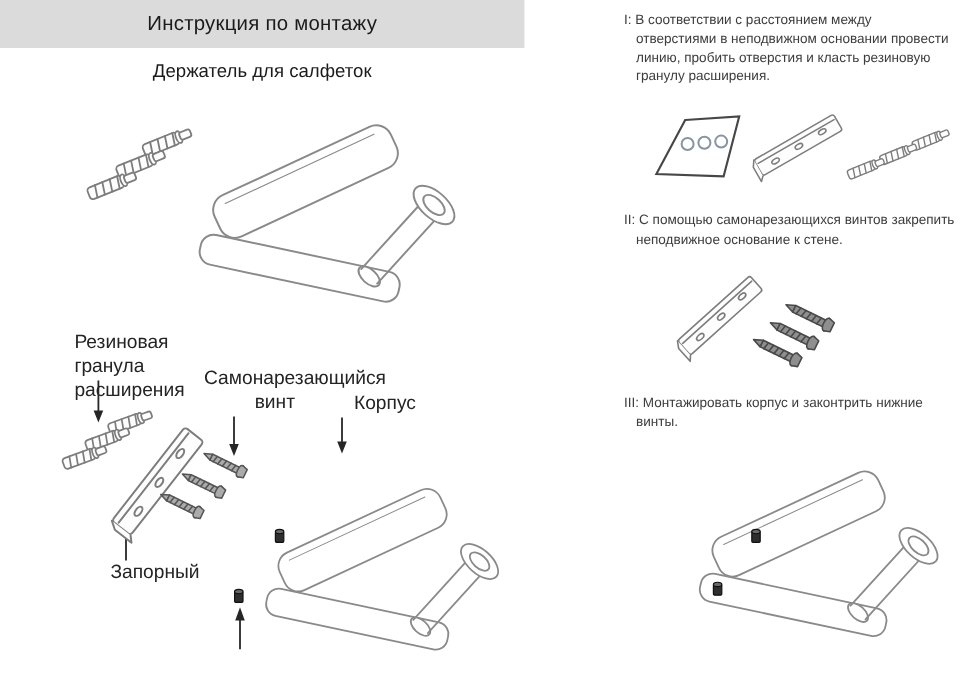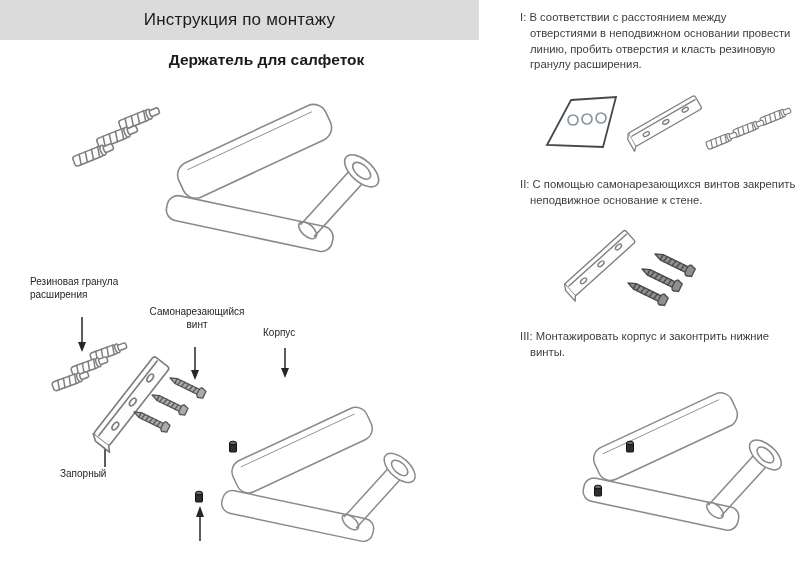--- a/index.html
+++ b/index.html
@@ -4,34 +4,34 @@
 <style>
   * { margin:0; padding:0; box-sizing:border-box; }
   html,body { width:800px; height:581px; }
   body {
     position:relative; overflow:hidden; background:#ffffff;
     font-family:"Liberation Sans", sans-serif;
   }
   .sheet { position:absolute; inset:0; background:#fff; }
 
   .band {
-    position:absolute; left:0; top:0; width:479px; height:40px;
+    position:absolute; left:0; top:0; width:437px; height:40px;
     background:var(--header-band,#dbdbdb);
     display:flex; align-items:center; justify-content:center;
   }
   .band h1 { font-size:17px; font-weight:400; color:#1b1b1b; letter-spacing:.2px; }
 
   .subtitle {
     position:absolute; left:0; top:51px; width:437px; text-align:center;
-    font-size:15.5px; font-weight:700; color:#1b1b1b;margin-left:48px;
+    font-size:15.5px; font-weight:400; color:#1b1b1b;
   }
 
   .abs { position:absolute; }
 
-  .lbl { position:absolute; font-size:10px; color:#242424; line-height:1.25; }
+  .lbl { position:absolute; font-size:16px; color:#242424; line-height:1.25;margin-left:32px; }
   .lbl.center { text-align:center; }
 
   .step {
     position:absolute; left:520px; width:276px;
     font-size:11.3px; line-height:1.4; color:var(--text,#3d3d3d);
     padding-left:10px; text-indent:-10px;
   }
 
   
   .u-line   { fill:#fff; stroke:var(--drawing-line,#8a8a8a); }

